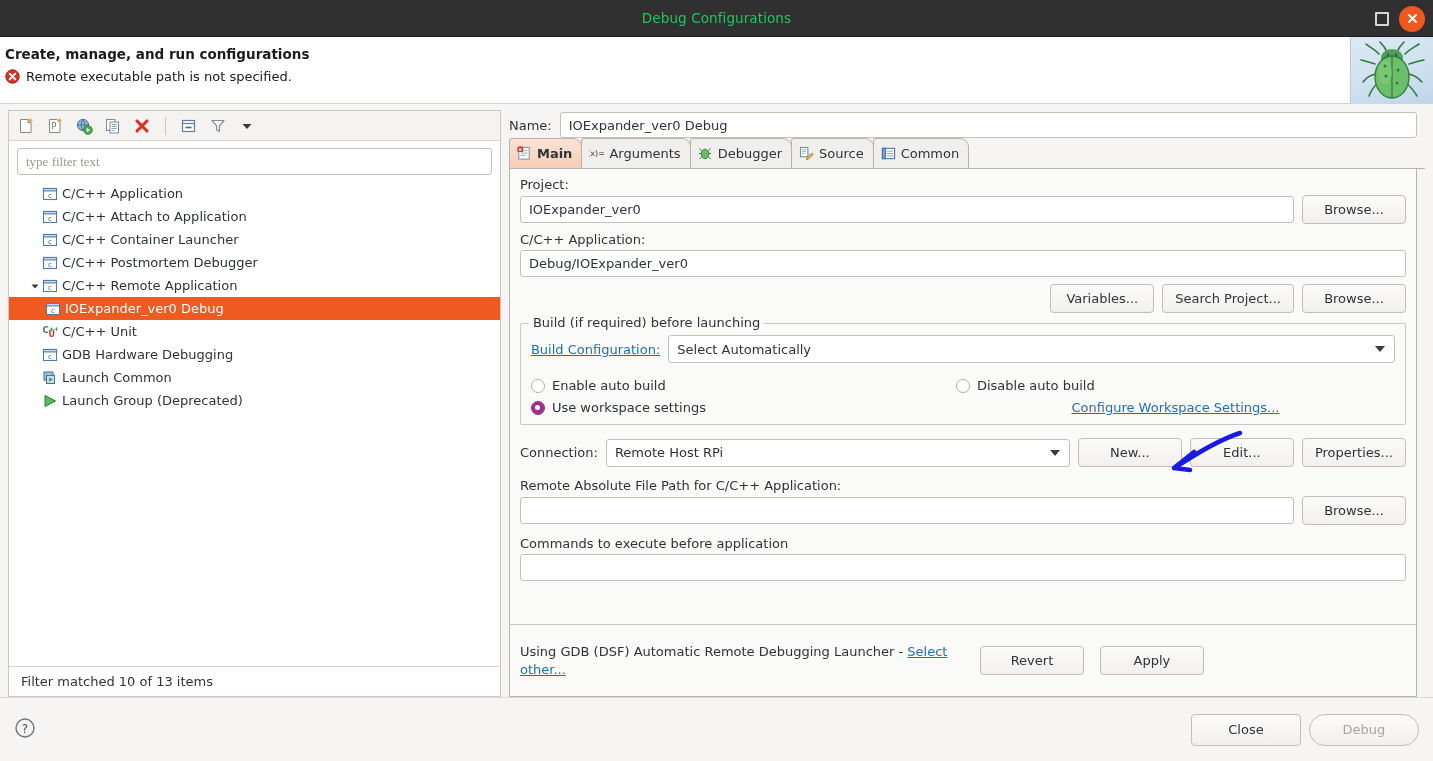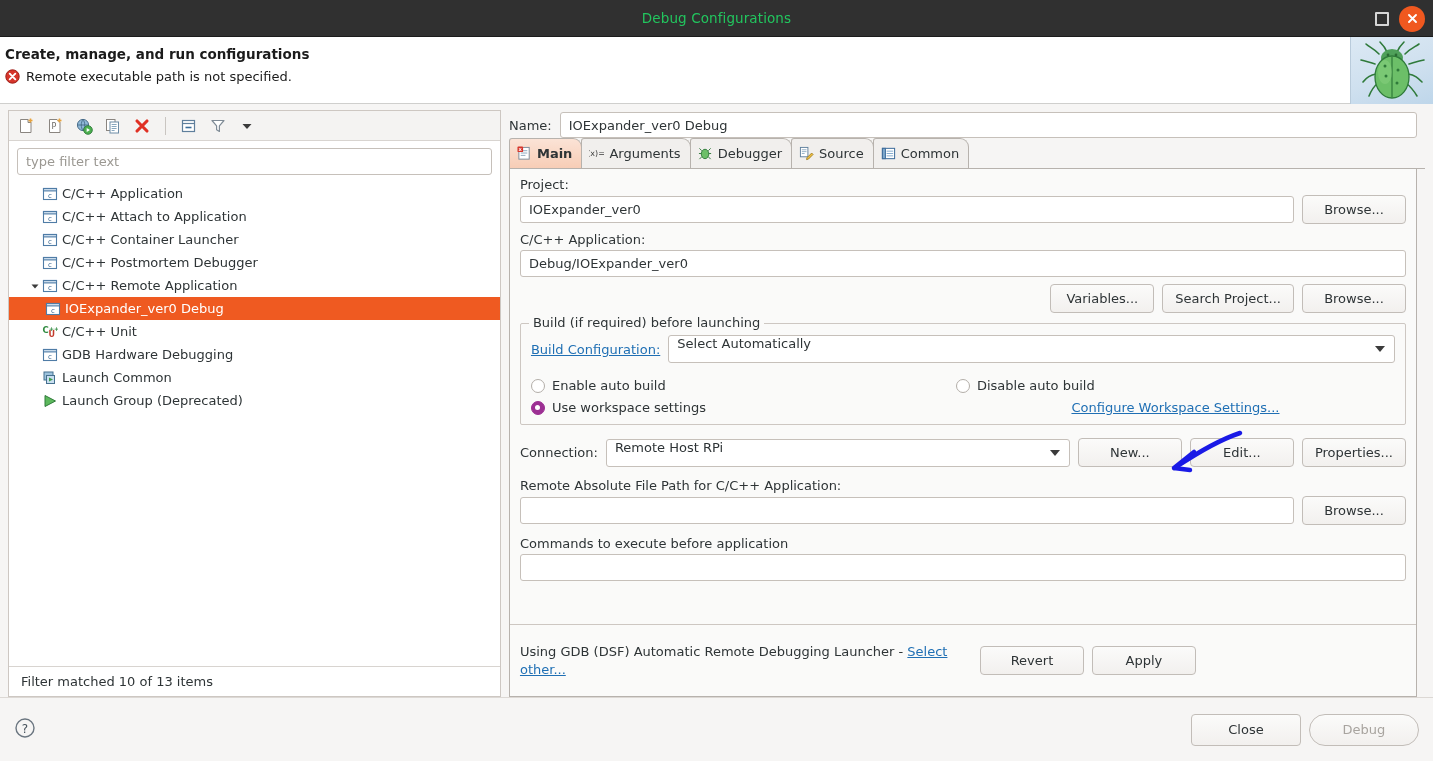--- a/index.html
+++ b/index.html
@@ -95,21 +95,21 @@
     background: #f4f3f2;
     border-bottom: 1px solid #d8d4d0;
     display: flex; align-items: center;
     padding: 0 8px;
     gap: 11px;
   }
   #lefttoolbar .tb-sep {
     width: 1px; height: 18px; background: #c9c5c1; margin: 0 3px;
   }
   .tb-ico { width: 18px; height: 18px; cursor: pointer; display:block; }
-  #filterwrap { padding: 7px 8px 5px 8px; }
+  #filterwrap { padding: 7px 8px 5px 8px; font-family: Liberation Serif, serif; }
   #filterinput {
     width: 100%; height: 27px;
     border: 1px solid #c6c0ba; border-radius: 3px;
     background: #fff;
     padding: 0 8px;
     font-family: inherit; font-size: 13px; color: #2e3436;
     outline: none;
   }
   #filterinput::placeholder { color: #9b9892; }
   #tree { flex: 1; padding-top: 2px; overflow: hidden; }
@@ -234,21 +234,21 @@
   .linklabel {
     color: #1f6fb4;
     text-decoration: underline;
     cursor: pointer;
     font-size: 13px;
   }
   .combo {
     height: 28px;
     border: 1px solid #c6c0ba; border-radius: 3px;
     background: #fff;
-    display: flex; 
+    display: flex; align-items: center;
     padding: 0 8px;
     font-size: 13px;
     cursor: pointer;
     position: relative;
   }
   .combo .caret {
     position: absolute; right: 9px; top: 50%; transform: translateY(-50%);
     width: 0; height: 0;
     border-left: 5px solid transparent;
     border-right: 5px solid transparent;
@@ -269,21 +269,21 @@
   
   #launcherbar {
     position: absolute;
     left: 0; right: 0; bottom: 0;
     border-top: 1px solid #cdc7c2;
     height: 72px;
     display: flex; align-items: center;
     padding: 0 10px;
   }
   #launchertext { flex: 1; font-size: 13px; line-height: 18px; max-width: 460px; }
-  #launcherbtns { display:flex; gap: 8px; }
+  #launcherbtns { display:flex; gap: 16px; }
 
   
   #bottombar {
     position: absolute;
     left: 0; bottom: 0;
     width: 1433px; height: 64px;
     background: #f6f5f4;
     border-top: 1px solid #dcd8d4;
     display: flex; align-items: center;
     padding: 0 14px;

